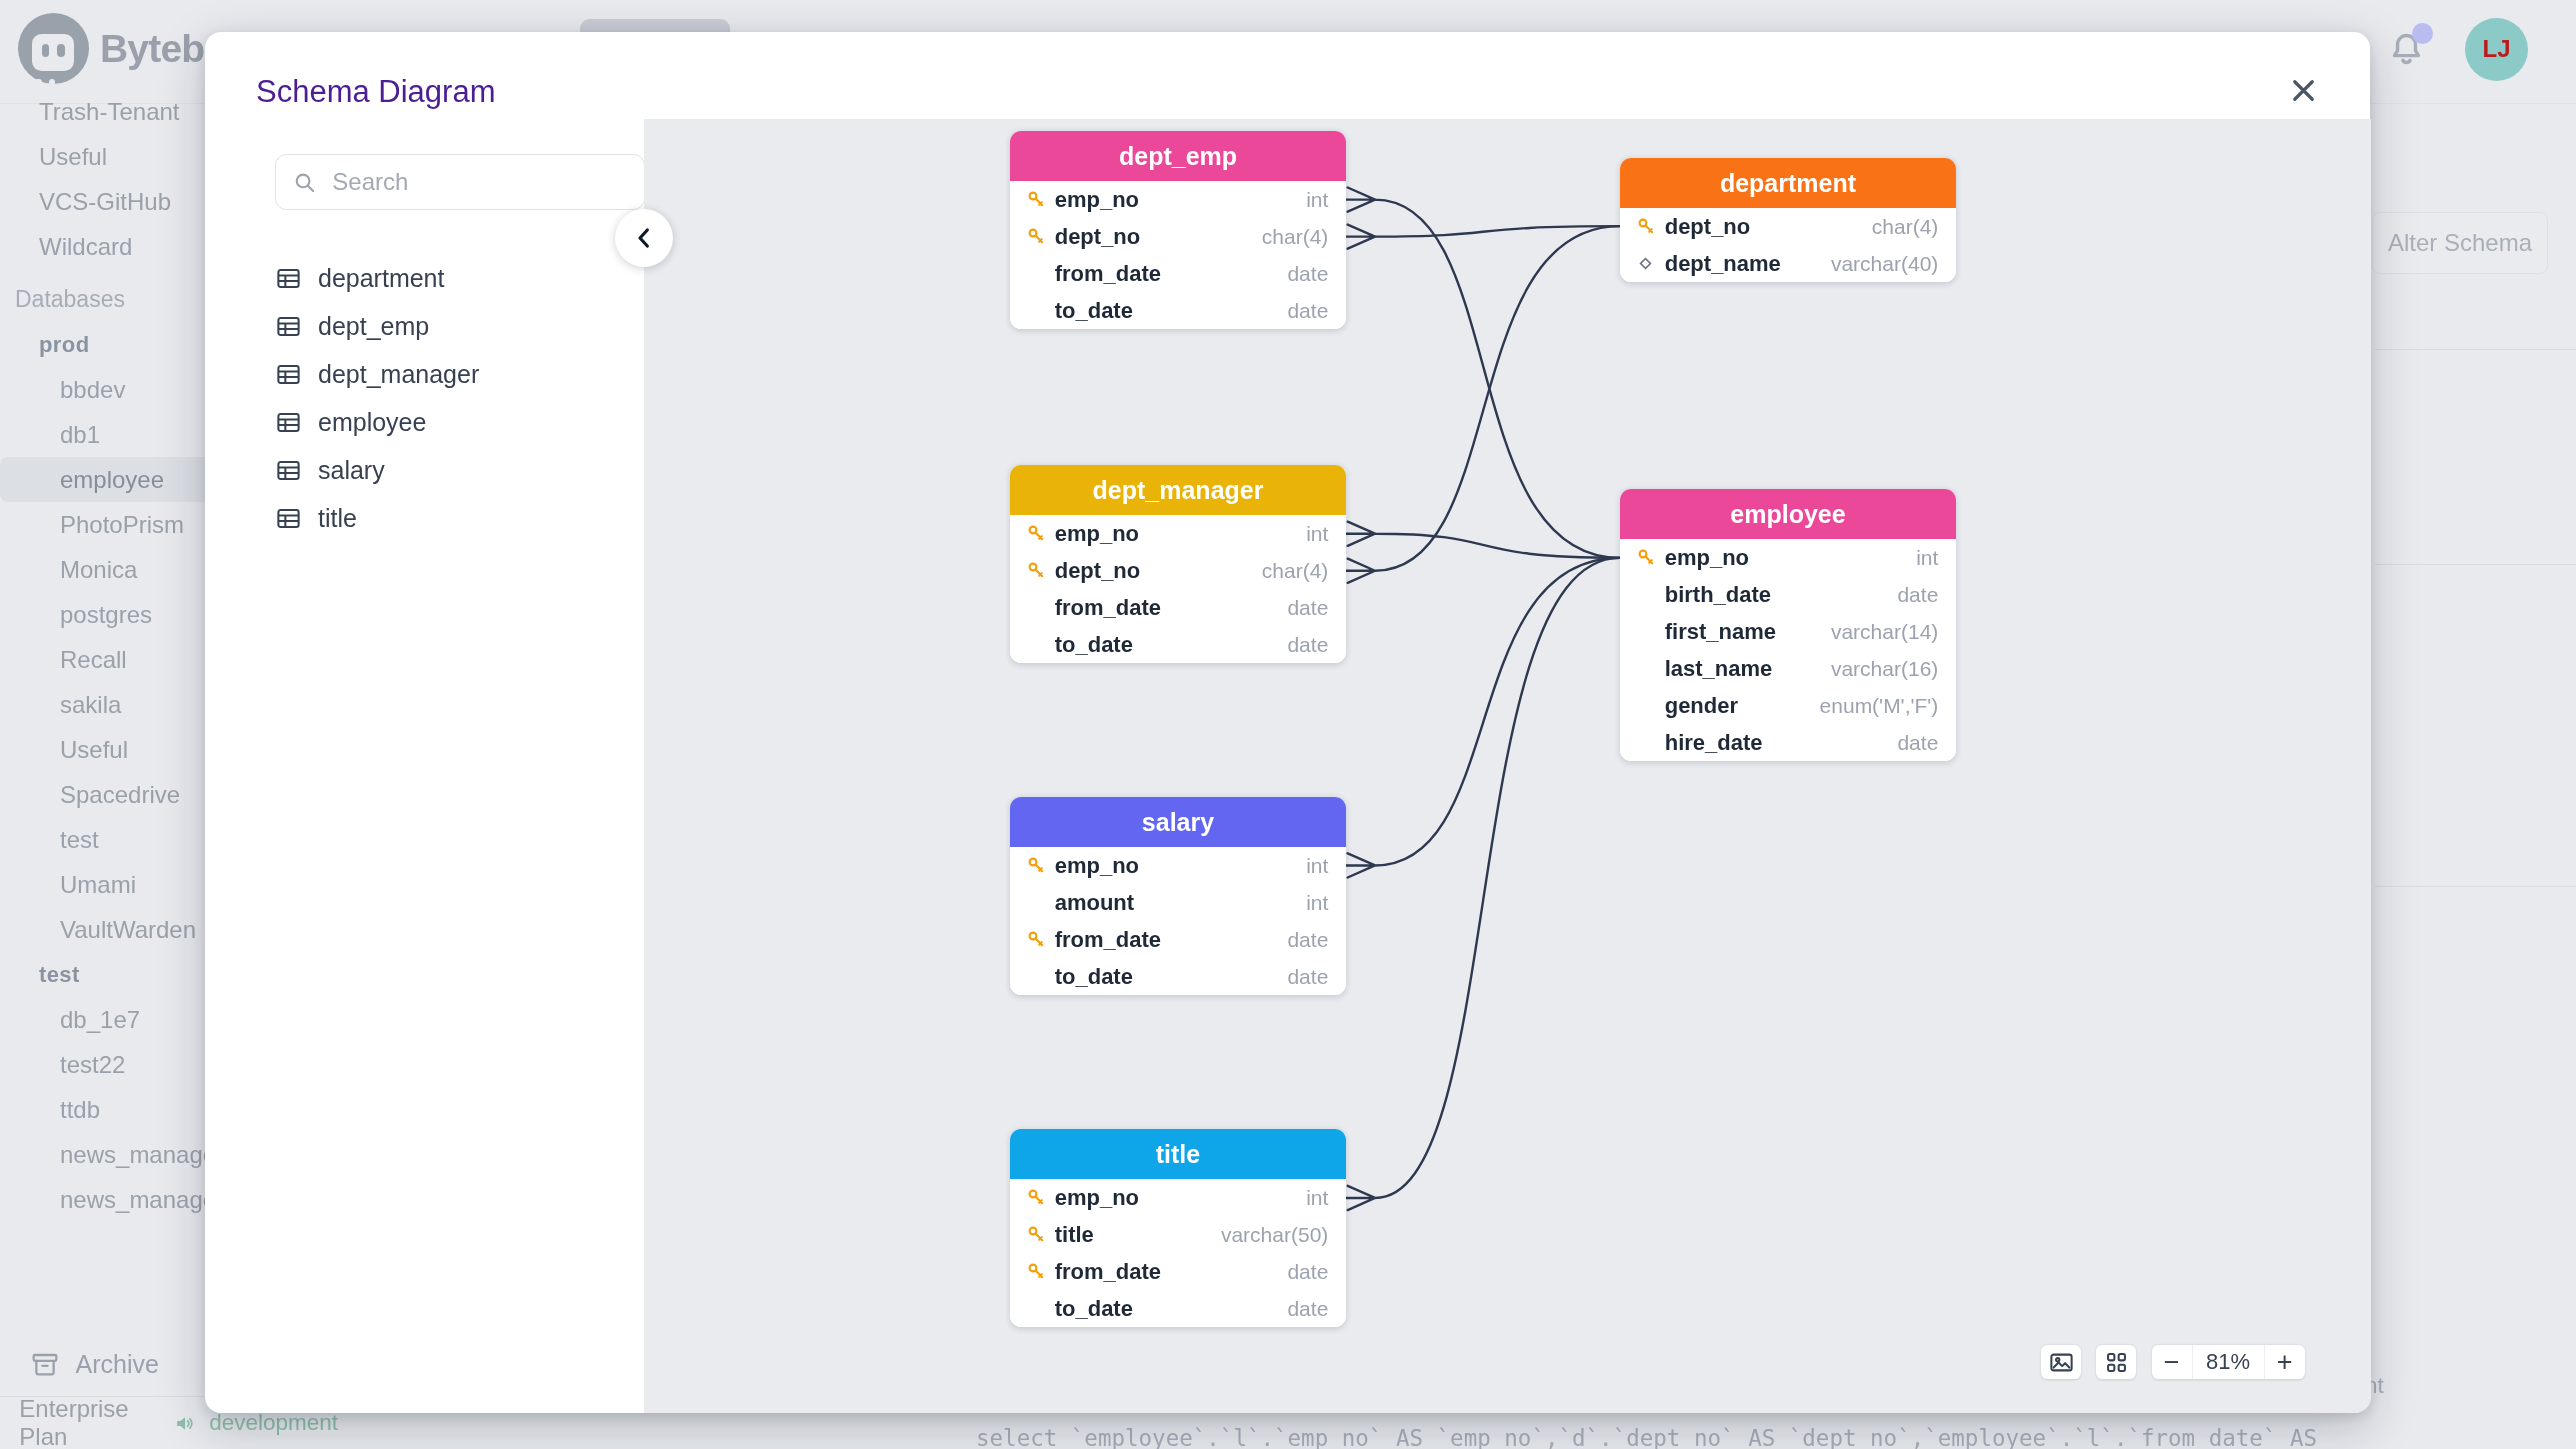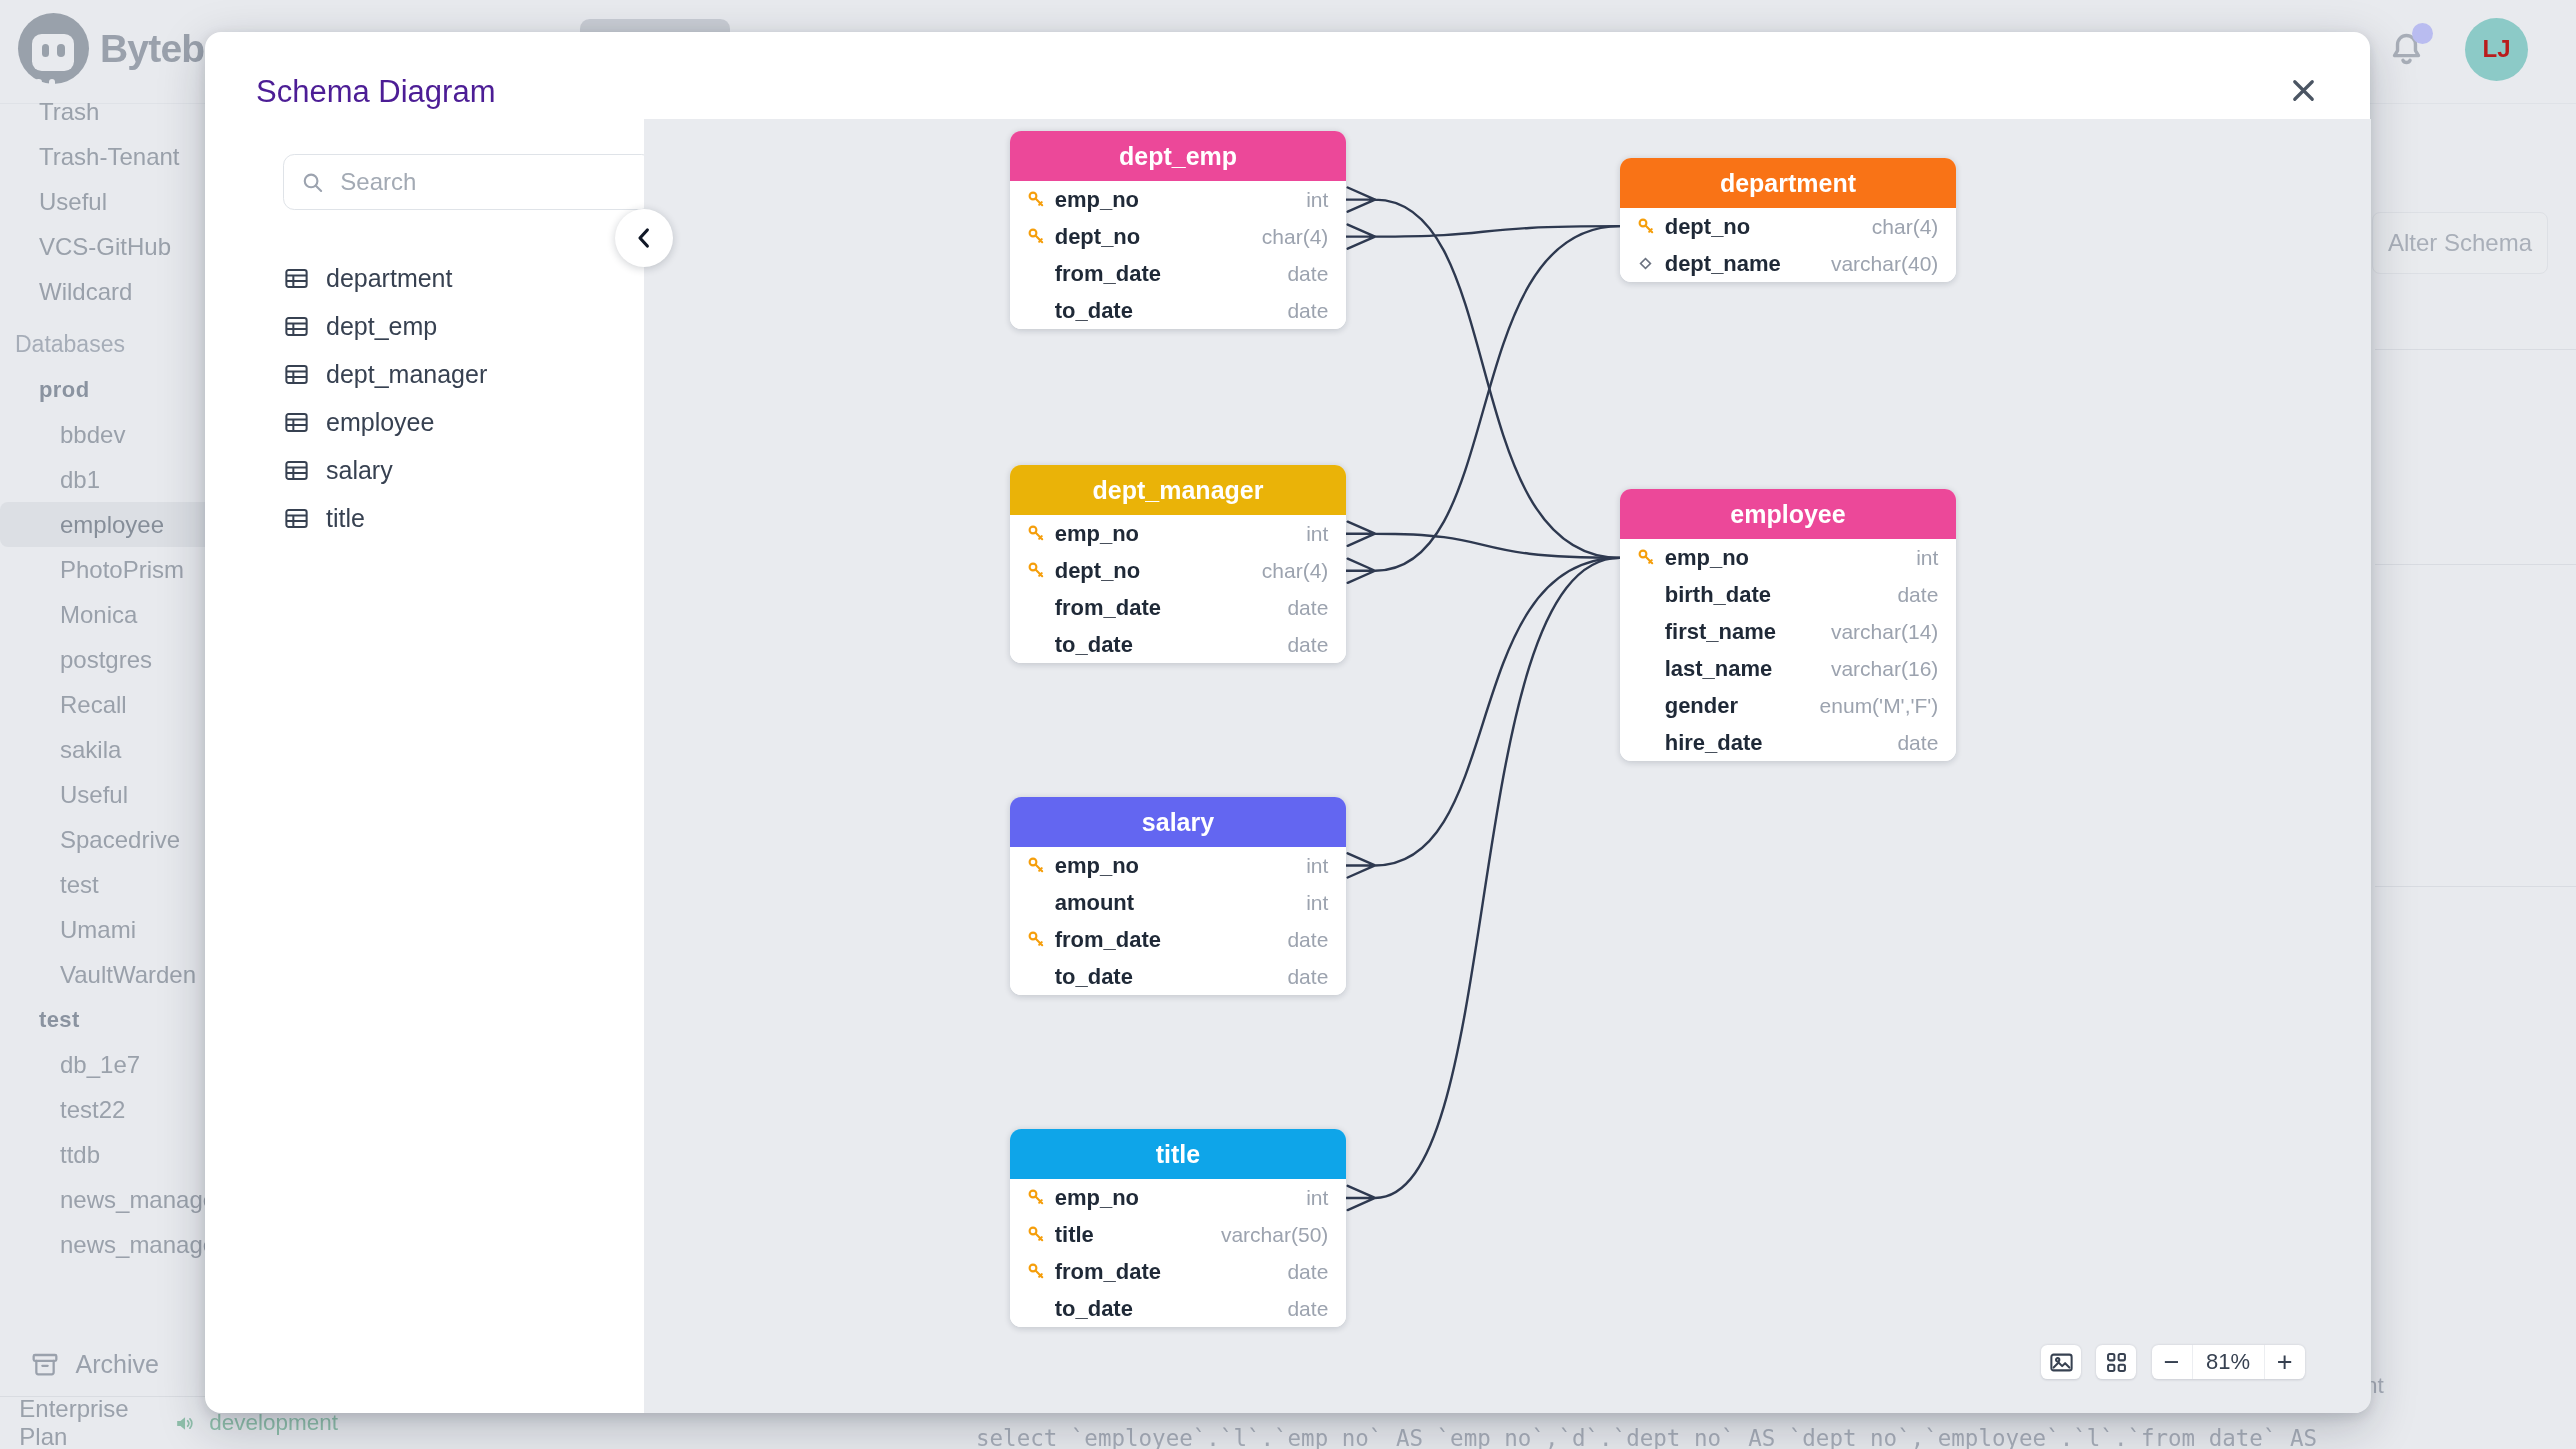--- a/index.html
+++ b/index.html
@@ -38,21 +38,21 @@
   .alter-btn{position:absolute;left:2372px;top:212px;width:174px;height:60px;border:0.8px solid #dde0e5;border-radius:8px;background:#e9ebee;color:#a9afb9;font-size:24px;display:flex;align-items:center;justify-content:center;}
   .ghost-btn{position:absolute;left:580px;top:19.3px;width:150px;height:35px;border-radius:9.7px;background:#c9cdd4;}
   .sql-line{position:absolute;left:976px;top:1425px;width:1602px;font-family:"DejaVu Sans Mono","Liberation Mono",monospace;font-size:22.5px;color:#a7adb8;white-space:nowrap;overflow:hidden;}
   .frag{position:absolute;left:2365px;top:1373px;font-size:22.5px;color:#a7adb8;}
   .hline{position:absolute;height:0.8px;background:#d8dbe1;}
   
   .modal{position:absolute;left:205px;top:32px;width:2165px;height:1381px;background:#ffffff;border-radius:16px;
     box-shadow:0 14.5px 48px rgba(15,23,42,.22),0 3.2px 11.3px rgba(15,23,42,.12);z-index:20;}
   .modal-title{position:absolute;left:51px;top:42px;font-size:31px;font-weight:500;color:#4c1d95;}
   .close-btn{position:absolute;right:47px;top:39px;width:39px;height:39px;display:flex;align-items:center;justify-content:center;cursor:pointer;}
-  .panel{position:absolute;left:16px;top:87px;width:439px;bottom:0;}
+  .panel{position:absolute;left:8px;top:87px;width:439px;bottom:0;}
   .search-box{position:absolute;left:62px;top:35px;width:370px;height:56px;border:0.8px solid #dfe3e8;border-radius:11.3px;display:flex;align-items:center;gap:13px;padding:0 16px;box-sizing:border-box;background:#fff;}
   .search-box input{border:none;outline:none;font-size:24px;color:#374151;width:100%;font-family:inherit;background:transparent;}
   .search-box input::placeholder{color:#a3aab4;}
   .tlist{position:absolute;left:62px;top:135px;right:16px;}
   .tlist-item{height:48px;display:flex;align-items:center;gap:16px;font-size:25px;color:#374151;cursor:pointer;}
   .collapse-btn{position:absolute;left:410px;top:177px;width:58px;height:58px;border-radius:50%;background:#fff;
     box-shadow:0 1.6px 8px rgba(15,23,42,.20);display:flex;align-items:center;justify-content:center;z-index:5;cursor:pointer;}
   .canvas{position:absolute;left:439px;top:87px;width:1727px;height:1294px;background:#e9ebef;border-bottom-right-radius:16px;overflow:hidden;}
   .edges{position:absolute;left:0;top:0;}
   .node{position:absolute;width:336px;border-radius:11.3px;background:#fff;box-shadow:0 1.6px 6.4px rgba(15,23,42,.16);overflow:hidden;}
@@ -99,21 +99,20 @@
         <path d="M12 4.2a5 5 0 0 0-5 5v3.4L5.3 15.4h13.4L17 12.6V9.2a5 5 0 0 0-5-5z"></path>
         <path d="M10 18a2.2 2.2 0 0 0 4 0" stroke-linecap="round"></path>
       </svg>
       <span class="bell-dot"></span>
     </span>
     <div class="avatar">LJ</div>
   </div>
 
   <aside class="sidebar">
     <div id="sidebar-rows">
-        <div class="srow s-ind1">Trash</div>
         <div class="srow s-ind1">Trash-Tenant</div>
         <div class="srow s-ind1">Useful</div>
         <div class="srow s-ind1">VCS-GitHub</div>
         <div class="srow s-ind1">Wildcard</div>
         <div class="srow s-label">Databases</div>
         <div class="srow s-group">prod</div>
         <div class="srow s-ind2">bbdev</div>
         <div class="srow s-ind2">db1</div>
         <div class="srow s-ind2 selected">employee</div>
         <div class="srow s-ind2">PhotoPrism</div>

